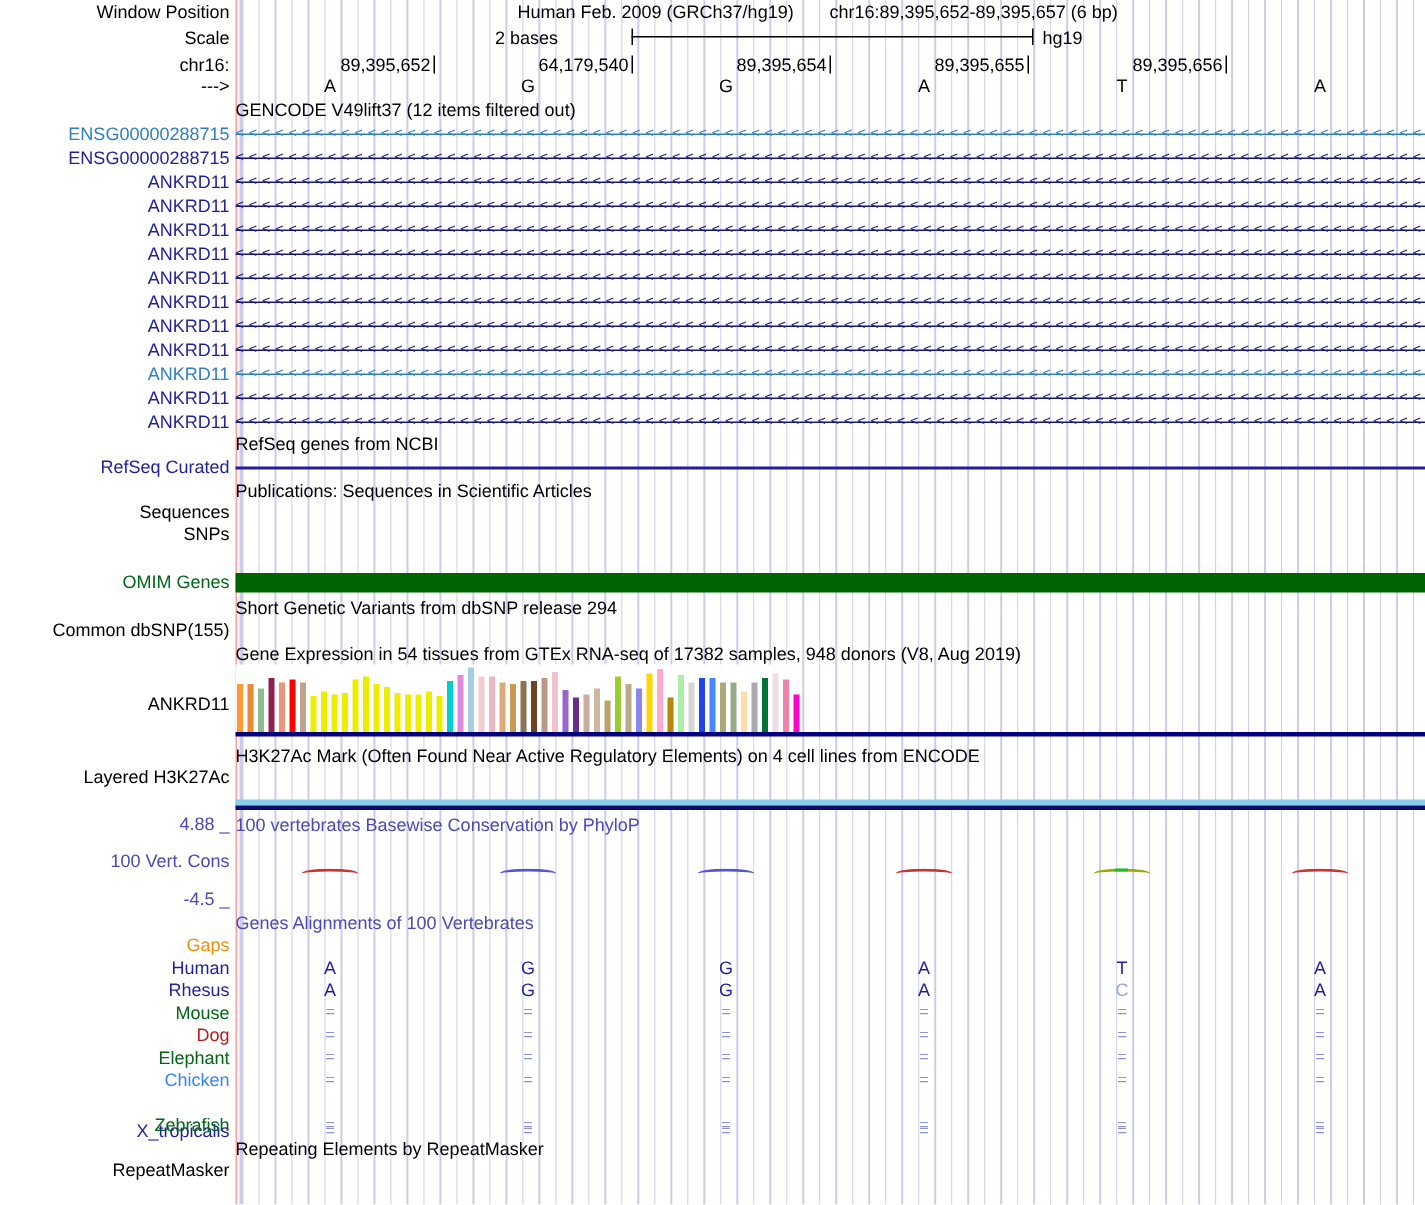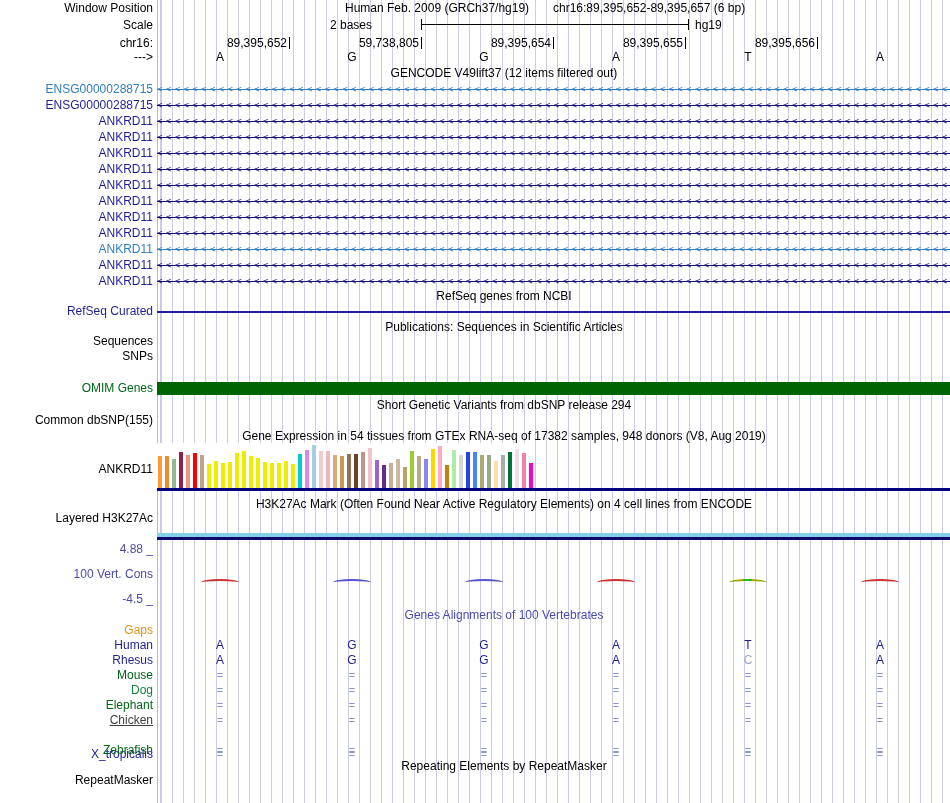--- a/index.html
+++ b/index.html
@@ -4,21 +4,21 @@
 <style>
   html,body{margin:0;padding:0;background:#fff;}
   #screen{position:relative;width:950px;height:803px;background:#fff;overflow:hidden;
           font-family:"Liberation Sans",sans-serif;font-size:12px;color:#000;}
   #grid{position:absolute;left:157px;top:0;width:793px;height:803px;
         background:repeating-linear-gradient(to right,#ccccea 0,#ccccea 1px,transparent 1px,transparent 11px);
         background-position:4px 0;}
   #redline{position:absolute;left:157px;top:0;width:1px;height:803px;background:#ff9e9e;}
   .abs{position:absolute;height:14px;line-height:14px;white-space:nowrap;}
   .lbl{position:absolute;left:0;width:153px;text-align:right;height:14px;line-height:14px;white-space:nowrap;}
-  .title{position:absolute;left:157px;width:694px;text-align:center;height:14px;line-height:14px;white-space:nowrap;}
+  .title{position:absolute;left:157px;width:694px;text-align:left;height:14px;line-height:14px;white-space:nowrap;}
   .navy{color:#1f1f96;}
   .green{color:#006616;}
   .consblue{color:#4a4ab0;}
   .orange{color:#e6920f;}
   .dataarea{position:absolute;left:157px;width:793px;height:14px;}
   .rnum{position:absolute;width:80px;text-align:right;height:14px;line-height:14px;}
   .rtick{position:absolute;top:1px;width:1px;height:12px;background:#000;}
   .bletter{position:absolute;width:60px;text-align:center;height:14px;line-height:14px;}
   .generow{position:absolute;left:0;width:950px;height:16px;}
   .glabel{position:absolute;left:0;width:153px;text-align:right;height:16px;line-height:16px;}
@@ -52,21 +52,21 @@
   <span class="abs" style="left:330px;top:18px;width:85px;text-align:left">2 bases</span>
   <div style="position:absolute;left:421px;top:24px;width:267px;height:1px;background:#000"></div>
   <div style="position:absolute;left:421px;top:19px;width:1px;height:11px;background:#000"></div>
   <div style="position:absolute;left:688px;top:19px;width:1px;height:11px;background:#000"></div>
   <span class="abs" style="left:695px;top:18px">hg19</span>
 
   <div class="lbl" style="top:36px">chr16:</div>
   <div id="ruler" class="dataarea" style="top:36px">
       <div class="rnum" style="left: 50px;">89,395,652</div>
       <div class="rtick" style="left: 132px;"></div>
-      <div class="rnum" style="left: 182px;">59,738,805</div>
+      <div class="rnum" style="left: 182px;">64,179,540</div>
       <div class="rtick" style="left: 264px;"></div>
       <div class="rnum" style="left: 314px;">89,395,654</div>
       <div class="rtick" style="left: 396px;"></div>
       <div class="rnum" style="left: 446px;">89,395,655</div>
       <div class="rtick" style="left: 528px;"></div>
       <div class="rnum" style="left: 578px;">89,395,656</div>
       <div class="rtick" style="left: 660px;"></div>
     </div>
 
   <div class="lbl" style="top:50px">---&gt;</div>
@@ -208,20 +208,21 @@
       <div class="bar" style="height: 26px; background: rgb(255, 0, 204);"></div>
     </div>
   <div id="gtex-baseline" style="position: absolute; left: 157px; top: 488px; width: 793px; height: 3px; background: rgb(0, 0, 128);"></div>
 
   <div class="title" style="top:497px">H3K27Ac Mark (Often Found Near Active Regulatory Elements) on 4 cell lines from ENCODE</div>
   <div class="lbl" style="top:511px">Layered H3K27Ac</div>
   <div id="h3k-band-top" style="position: absolute; left: 157px; top: 533px; width: 793px; height: 4px; background: rgb(135, 206, 235);"></div>
   <div id="h3k-band-bottom" style="position: absolute; left: 157px; top: 537px; width: 793px; height: 3px; background: rgb(11, 11, 107);"></div>
 
   <div class="lbl consblue" style="top:542px">4.88 _</div>
+  <div class="title consblue" style="top:543px">100 vertebrates Basewise Conservation by PhyloP</div>
   <div class="lbl consblue" style="top:567px">100 Vert. Cons</div>
   <div id="cons-marks" style="position:absolute;left:157px;top:577px;width:793px;height:9px">
       <div class="cmark" style="left: 44px; border-top-color: rgb(204, 51, 51);"></div>
       <div class="cmark" style="left: 176px; border-top-color: rgb(85, 85, 204);"></div>
       <div class="cmark" style="left: 308px; border-top-color: rgb(85, 85, 204);"></div>
       <div class="cmark" style="left: 440px; border-top-color: rgb(204, 51, 51);"></div>
       <div class="cmark" style="left: 572px; border-top-color: rgb(160, 168, 0);">
         <div class="cdash" style="background: rgb(34, 187, 34);"></div>
       </div>
       <div class="cmark" style="left: 704px; border-top-color: rgb(204, 51, 51);"></div>
@@ -252,39 +253,39 @@
       <div class="mrow" style="top: 30px;">
         <div class="mlabel" style="color: rgb(0, 102, 22);">Mouse</div>
         <div class="mcell eq" style="left: 190px;">=</div>
         <div class="mcell eq" style="left: 322px;">=</div>
         <div class="mcell eq" style="left: 454px;">=</div>
         <div class="mcell eq" style="left: 586px;">=</div>
         <div class="mcell eq" style="left: 718px;">=</div>
         <div class="mcell eq" style="left: 850px;">=</div>
       </div>
       <div class="mrow" style="top: 45px;">
-        <div class="mlabel" style="color: #15803d;">Dog</div>
+        <div class="mlabel" style="color: #b91c1c;">Dog</div>
         <div class="mcell eq" style="left: 190px;">=</div>
         <div class="mcell eq" style="left: 322px;">=</div>
         <div class="mcell eq" style="left: 454px;">=</div>
         <div class="mcell eq" style="left: 586px;">=</div>
         <div class="mcell eq" style="left: 718px;">=</div>
         <div class="mcell eq" style="left: 850px;">=</div>
       </div>
       <div class="mrow" style="top: 60px;">
         <div class="mlabel" style="color: rgb(0, 102, 22);">Elephant</div>
         <div class="mcell eq" style="left: 190px;">=</div>
         <div class="mcell eq" style="left: 322px;">=</div>
         <div class="mcell eq" style="left: 454px;">=</div>
         <div class="mcell eq" style="left: 586px;">=</div>
         <div class="mcell eq" style="left: 718px;">=</div>
         <div class="mcell eq" style="left: 850px;">=</div>
       </div>
       <div class="mrow" style="top: 75px;">
-        <div class="mlabel" style="color: #404040; text-decoration: underline;">Chicken</div>
+        <div class="mlabel" style="color: #3b82f6;">Chicken</div>
         <div class="mcell eq" style="left: 190px;">=</div>
         <div class="mcell eq" style="left: 322px;">=</div>
         <div class="mcell eq" style="left: 454px;">=</div>
         <div class="mcell eq" style="left: 586px;">=</div>
         <div class="mcell eq" style="left: 718px;">=</div>
         <div class="mcell eq" style="left: 850px;">=</div>
       </div>
       <div class="mrow" style="top: 90px; margin-top: 19px;">
         <div class="mlabel" style="color: rgb(31, 31, 150);">X_tropicalis</div>
         <div class="mcell eq" style="left: 190px;">=</div>

